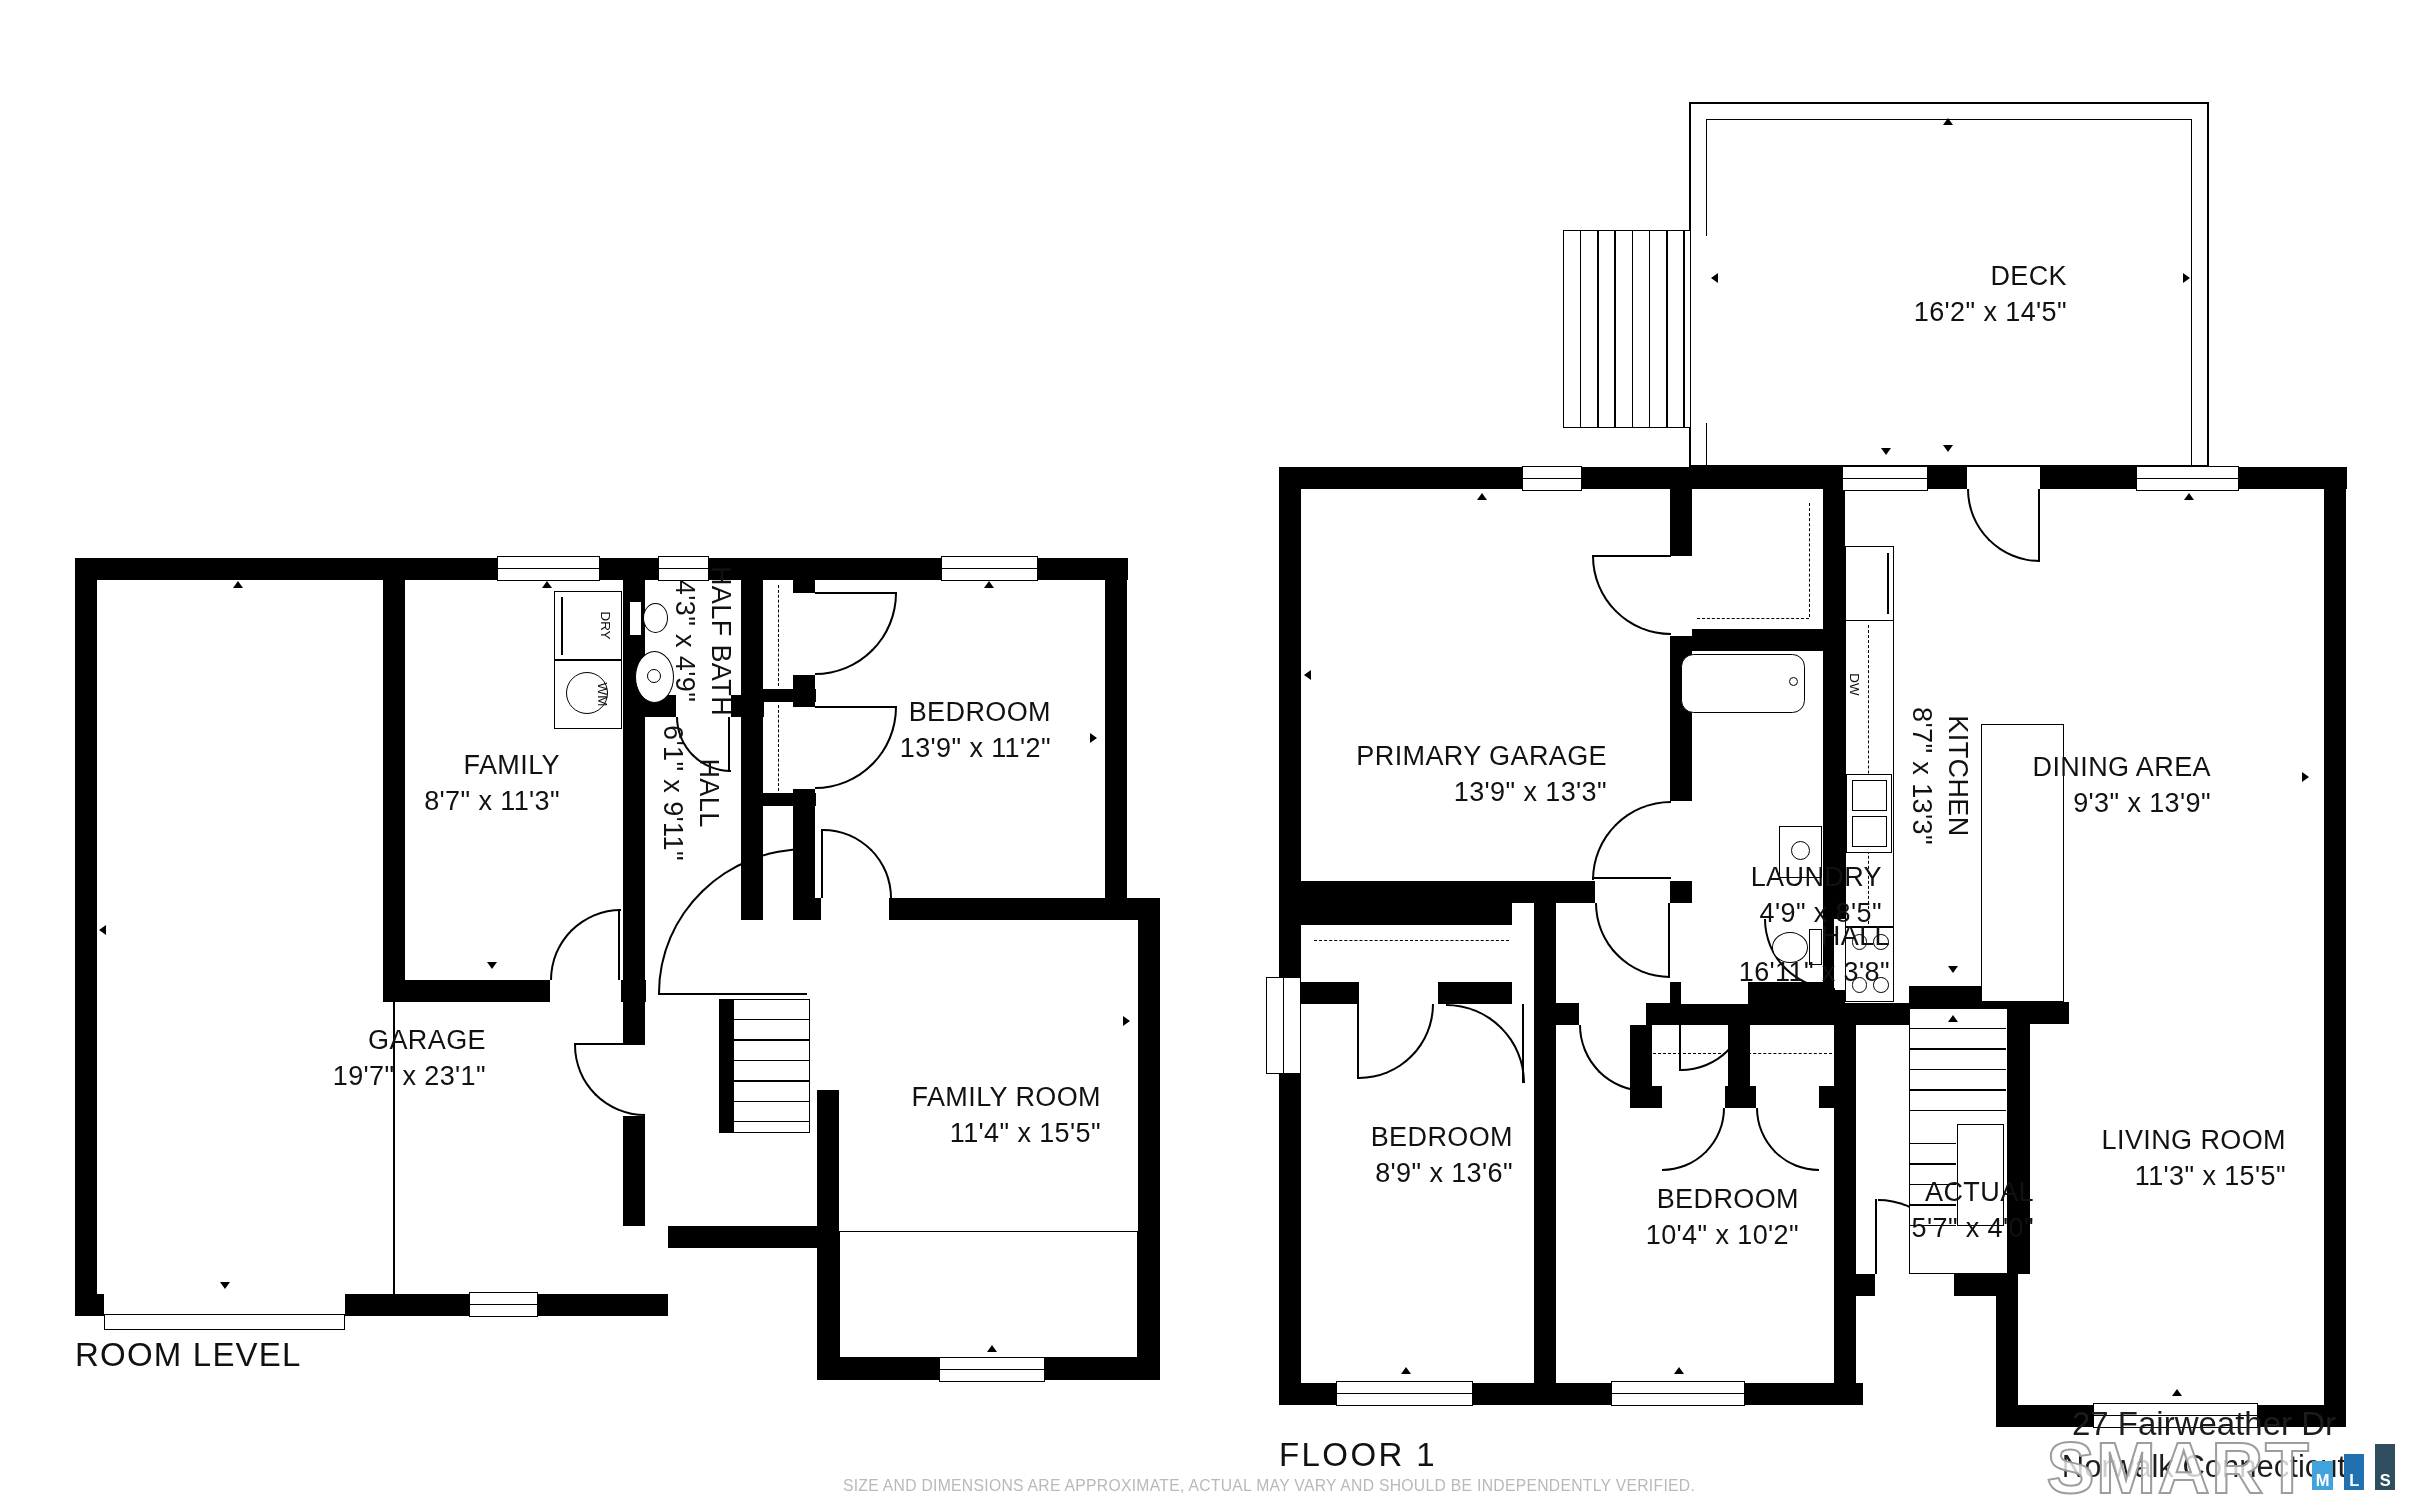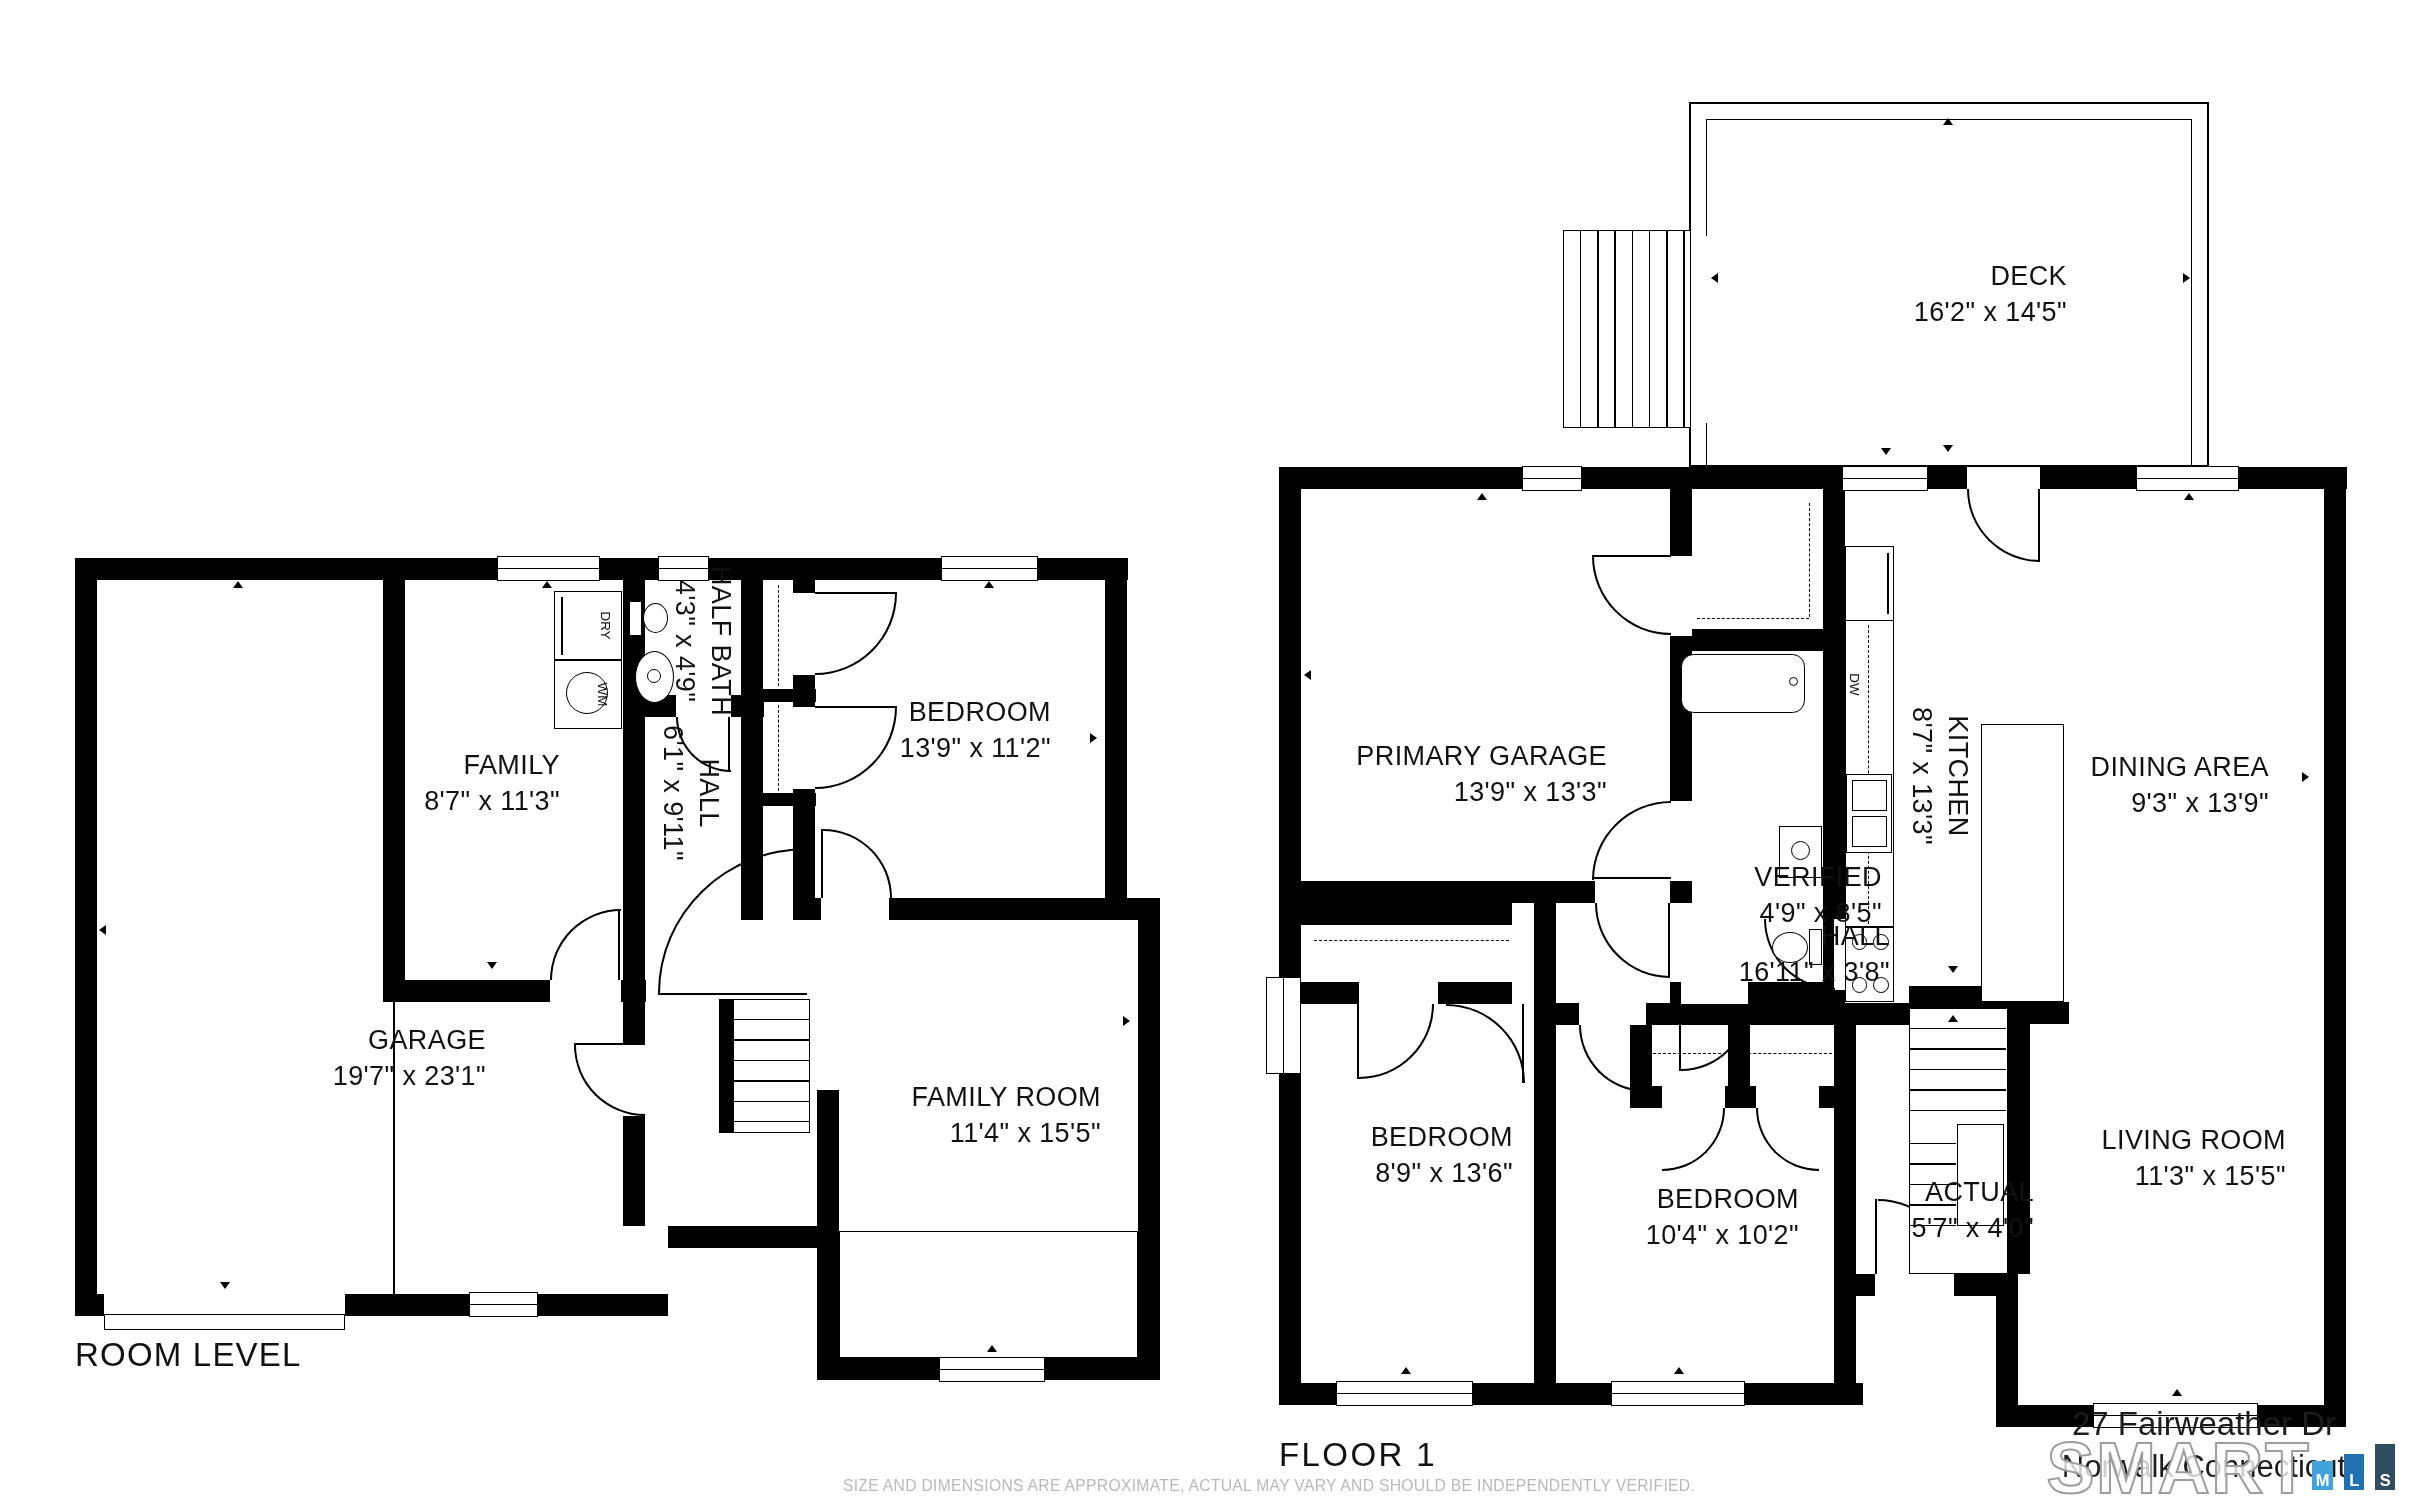--- a/index.html
+++ b/index.html
@@ -295,28 +295,28 @@
 
     <div class="lbl" style="left:1831px;top:259px;width:236px;">
       <span>DECK</span>
       <span>16'2" x 14'5"</span>
     </div>
     <div class="lbl" style="left:1332px;top:739px;width:275px;">
       <span>PRIMARY GARAGE</span>
       <span>13'9" x 13'3"</span>
     </div>
     <div class="lbl" style="left:1646px;top:860px;width:236px;">
-      <span>VERIFIED</span>
+      <span>LAUNDRY</span>
       <span>4'9" x 8'5"</span>
     </div>
     <div class="vlbl" style="left:1813px;top:733px;width:251px;height:86px;">
       <span>KITCHEN</span>
       <span>8'7" x 13'3"</span>
     </div>
-    <div class="lbl" style="left:1994px;top:750px;width:275px;">
+    <div class="lbl" style="left:1936px;top:750px;width:275px;">
       <span>DINING AREA</span>
       <span>9'3" x 13'9"</span>
     </div>
     <div class="lbl" style="left:1654px;top:919px;width:236px;">
       <span>HALL</span>
       <span>16'11" x 3'8"</span>
     </div>
     <div class="lbl" style="left:1277px;top:1120px;width:236px;">
       <span>BEDROOM</span>
       <span>8'9" x 13'6"</span>

